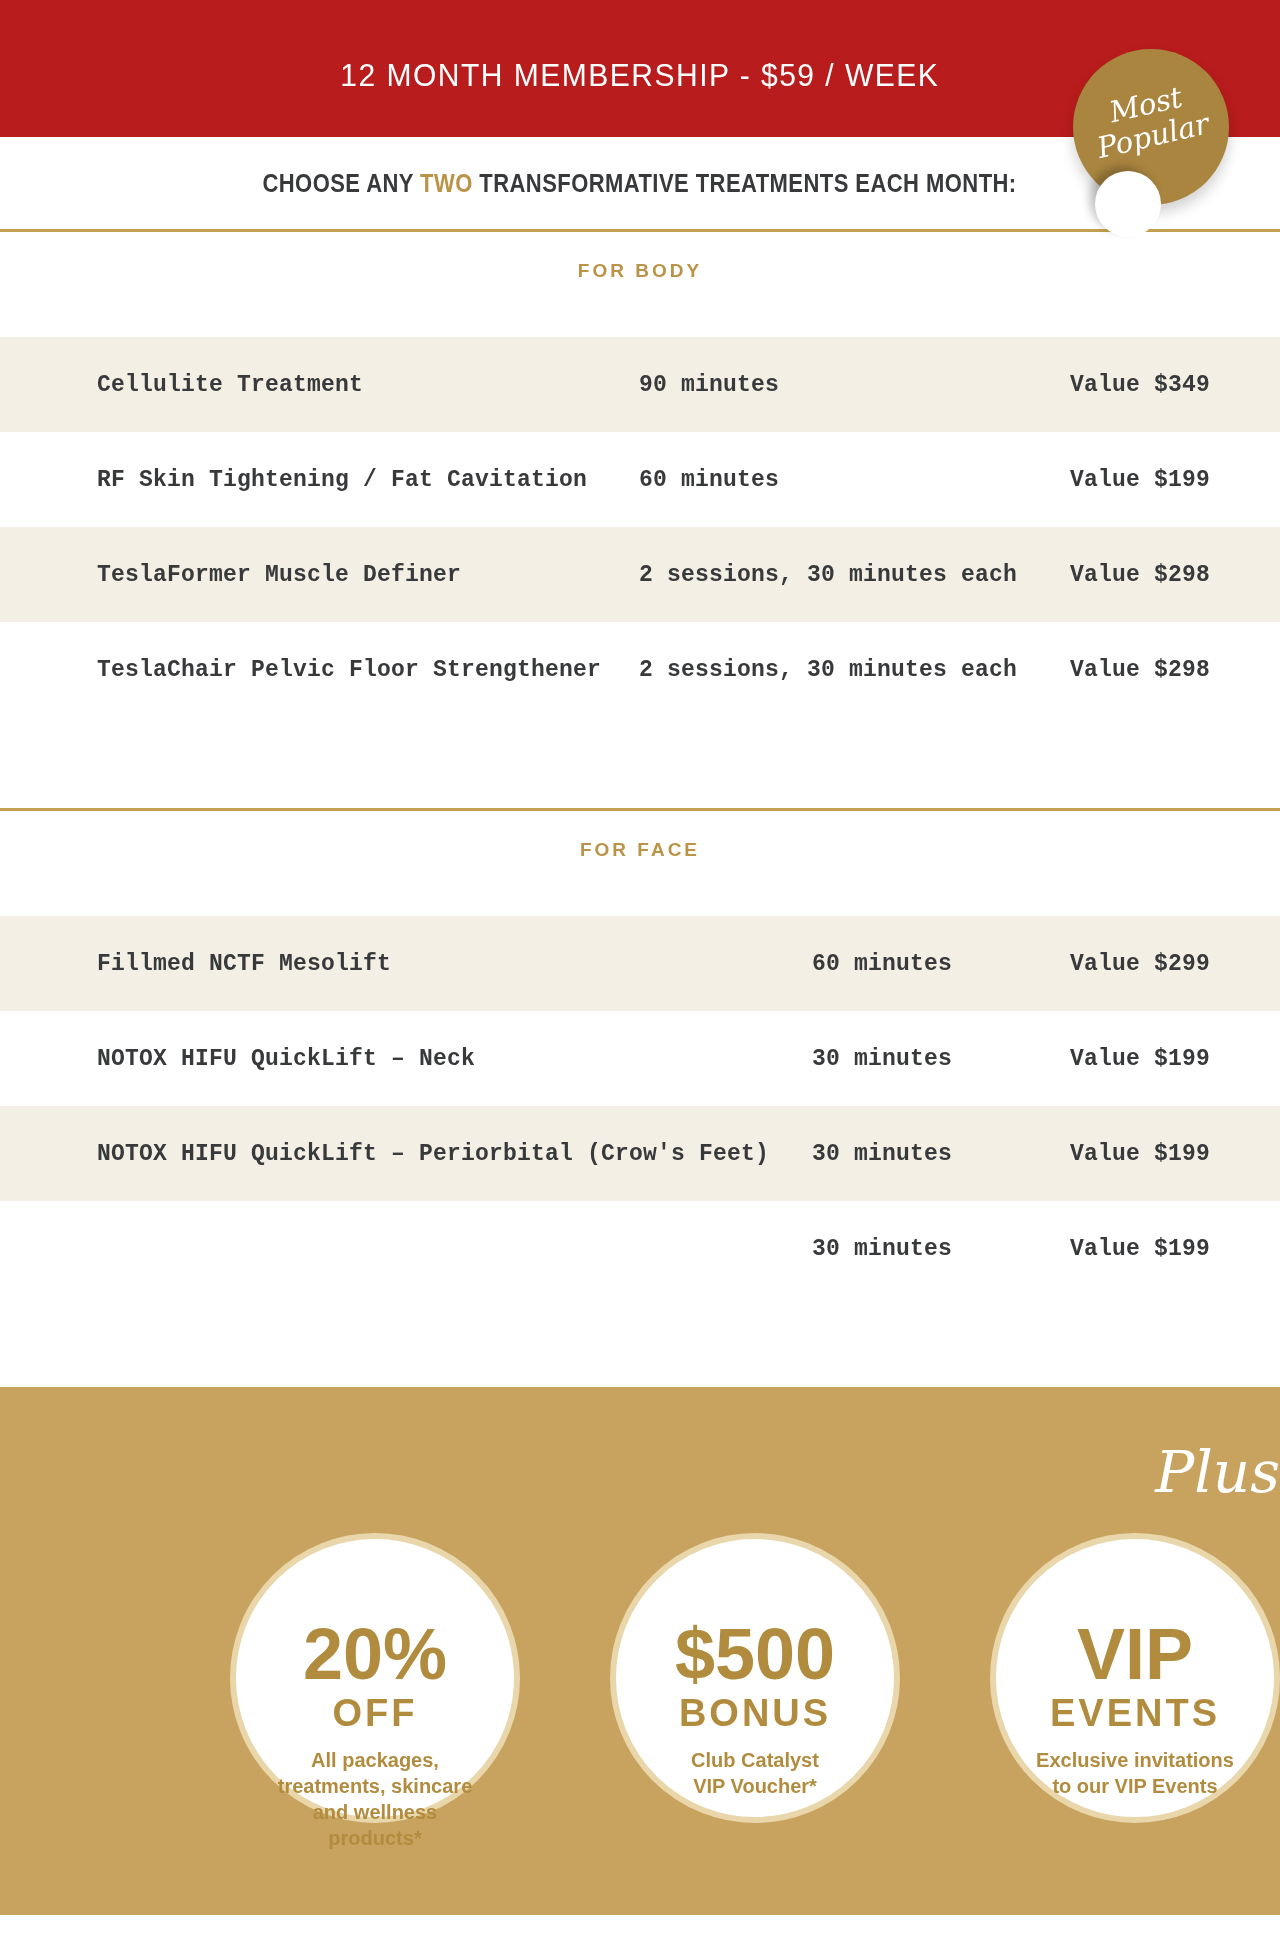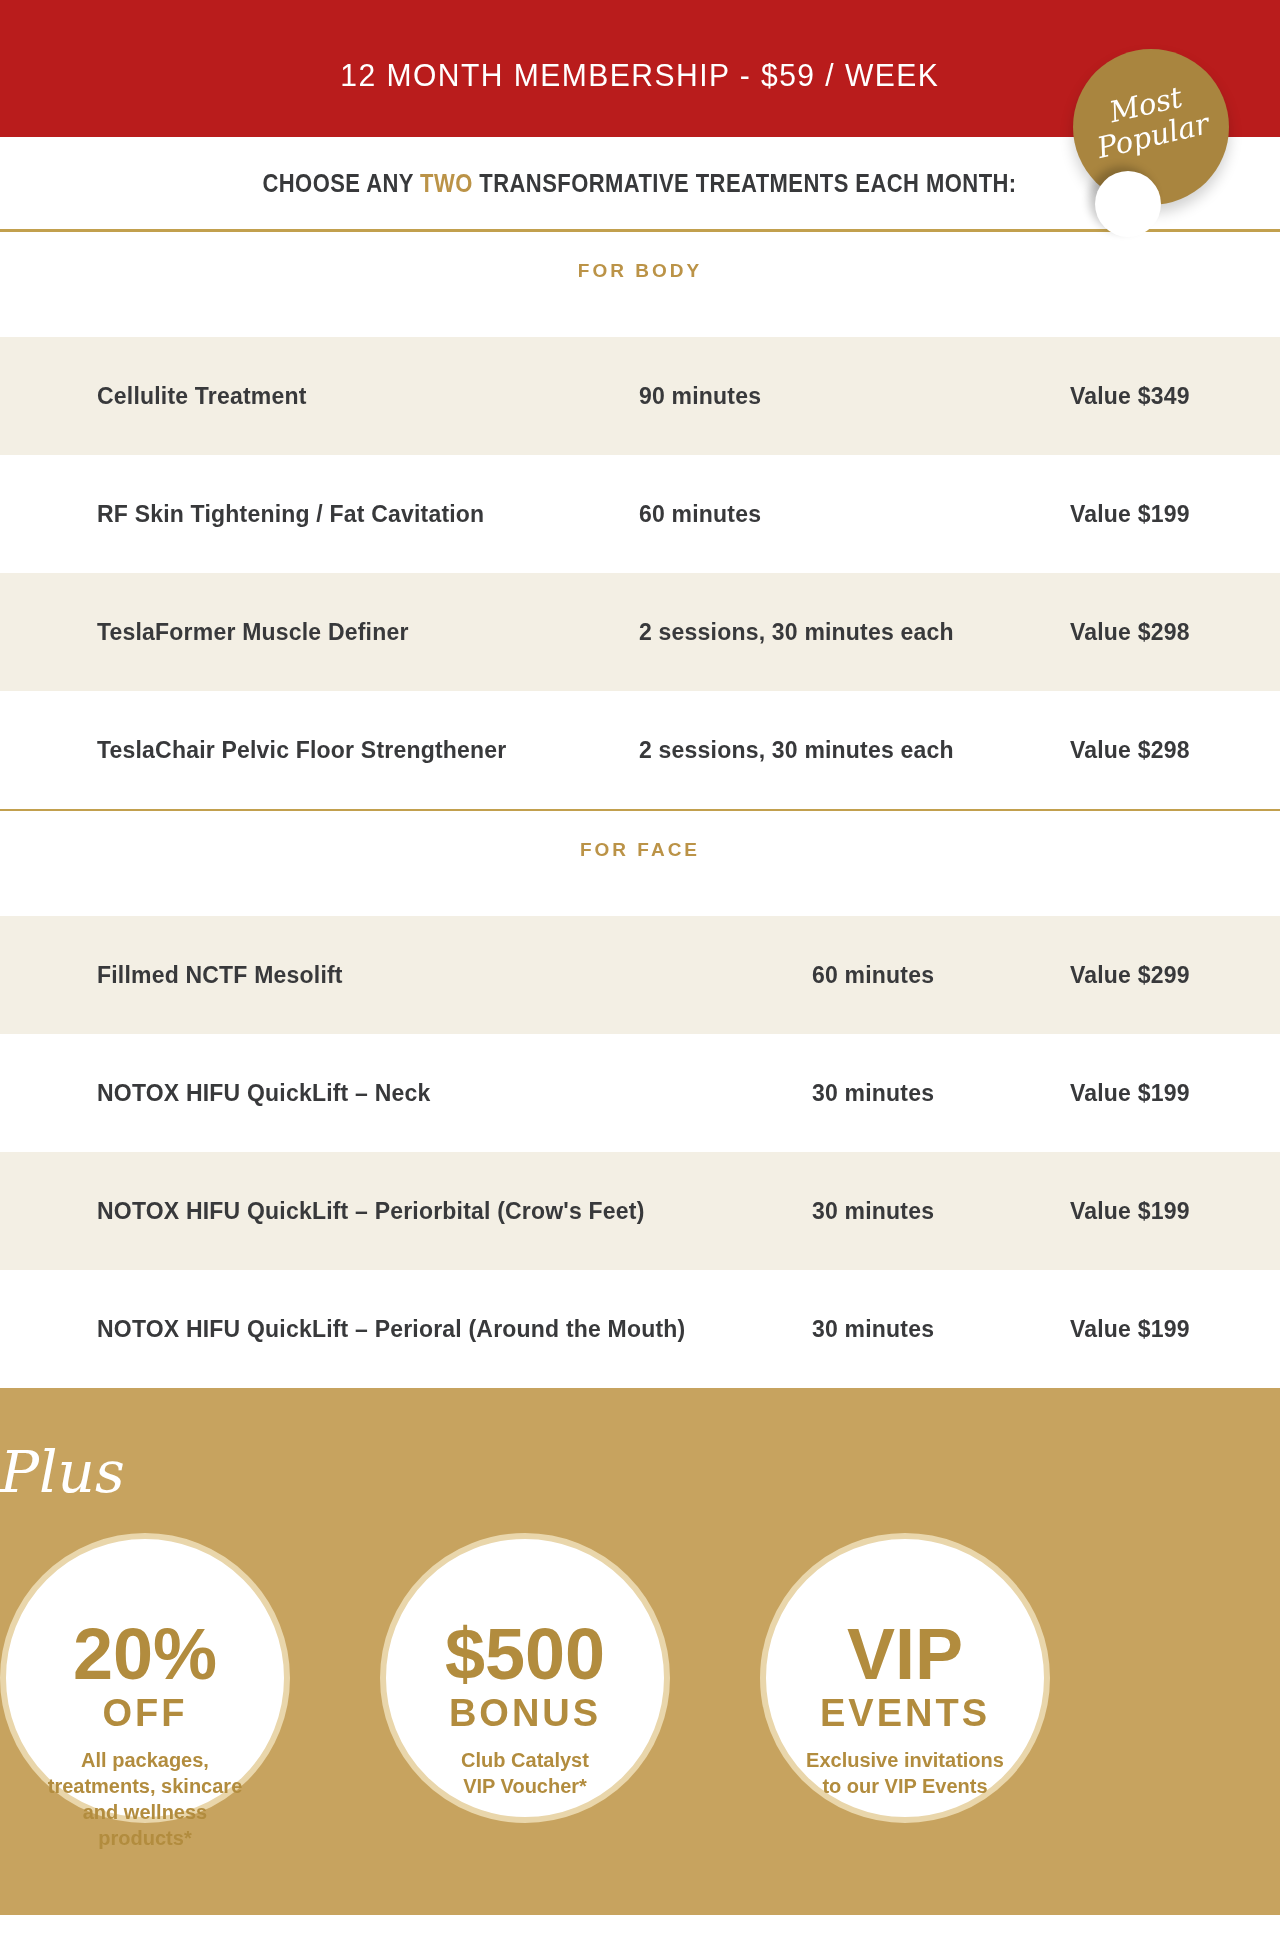--- a/index.html
+++ b/index.html
@@ -58,38 +58,39 @@
   .divider { height: 3px; background: #C2A04E; }
 
   
   .section { background: #ffffff; height: 576px; }
   .section-heading {
     padding-top: 28px; text-align: center;
     color: #BB9347; font-size: 19px; font-weight: 700; letter-spacing: 3px;
     height: 105px;
   }
   .row {
-    height: 118px; position: relative; width: 100%;
+    height: 95px; position: relative; width: 100%;
     background: #ffffff;
+    font-family: Liberation Mono, monospace;
   }
   .row.alt { background: #F3EFE4; }
   .row span {
     position: absolute; top: 50%; transform: translateY(-50%);
     font-size: 23px; font-weight: 700; color: #38393B; white-space: nowrap;
     letter-spacing: 0.2px;
   }
   .row .name { left: 97px; }
   .row .value { left: 1070px; }
   .sec-body .duration { left: 639px; }
   .sec-face .duration { left: 812px; }
 
   
   .band {
     height: 528px; background: #C7A35F;
-    display: flex; flex-direction: column; align-items: flex-start;
+    display: flex; flex-direction: column; align-items: flex-end;
   }
   .plus-title {
     margin-top: 50px; height: 70px; line-height: 70px;
     color: #ffffff; font-family: "DejaVu Serif", serif; font-style: italic;
     font-size: 58px;
   }
   .perks {
     margin-top: 26px; display: flex; gap: 90px;
   }
   .perk {
@@ -175,21 +176,20 @@
     <span class="name">NOTOX HIFU QuickLift – Neck</span>
     <span class="duration">30 minutes</span>
     <span class="value">Value $199</span>
   </div>
   <div class="row alt">
     <span class="name">NOTOX HIFU QuickLift – Periorbital (Crow's Feet)</span>
     <span class="duration">30 minutes</span>
     <span class="value">Value $199</span>
   </div>
   <div class="row">
-    <span class="name">NOTOX HIFU QuickLift – Perioral (Around the Mouth)</span>
     <span class="duration">30 minutes</span>
     <span class="value">Value $199</span>
   </div>
 </div>
 
 <div class="band">
   <div class="plus-title">Plus</div>
   <div class="perks">
     <div class="perk">
       <div class="perk-big">20%</div>

